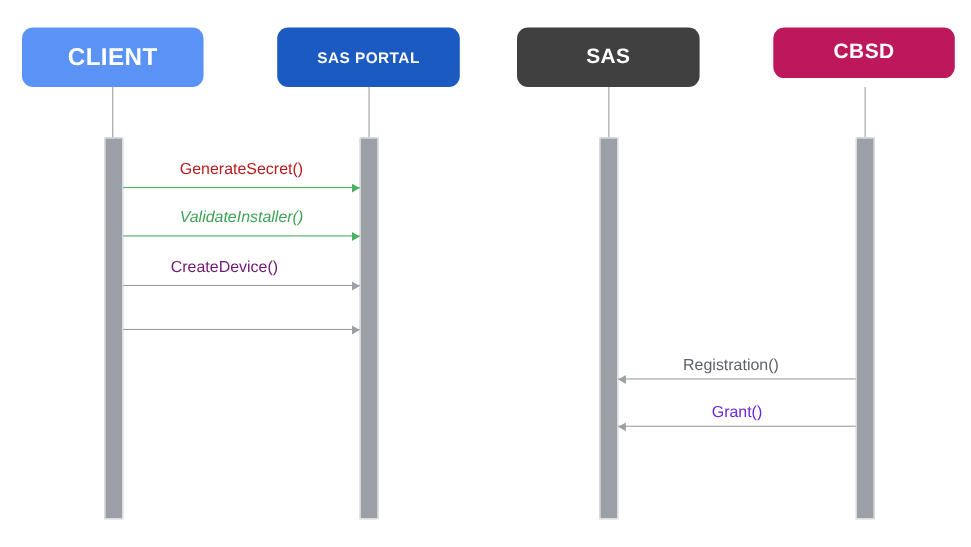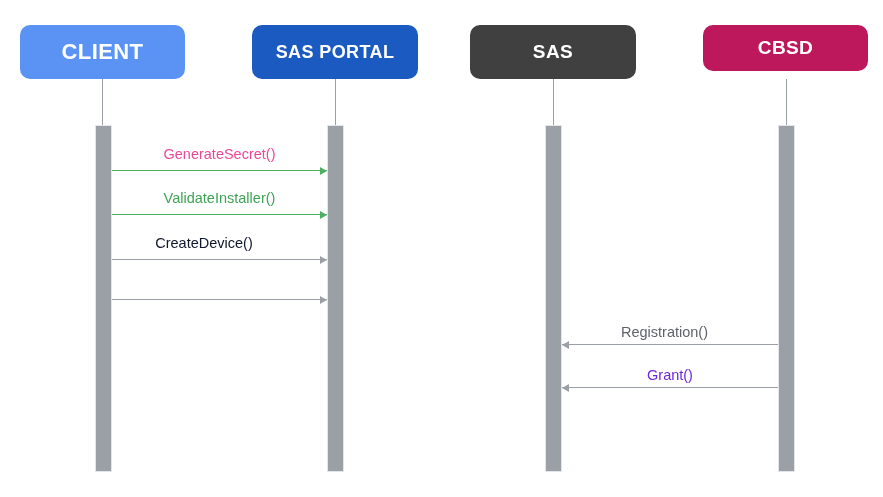--- a/index.html
+++ b/index.html
@@ -91,38 +91,38 @@
     <div class="lifeline" style="left: 335px; top: 79px; height: 46px; background: rgb(154, 160, 166);"></div>
     <div class="lifeline" style="left: 553px; top: 79px; height: 46px; background: rgb(154, 160, 166);"></div>
     <div class="lifeline" style="left: 786px; top: 79px; height: 46px; background: rgb(154, 160, 166);"></div>
     <div class="activation" style="left: 95px; top: 125px; width: 17px; height: 347px; background: rgb(154, 160, 166);"></div>
     <div class="activation" style="left: 327px; top: 125px; width: 17px; height: 347px; background: rgb(154, 160, 166);"></div>
     <div class="activation" style="left: 545px; top: 125px; width: 17px; height: 347px; background: rgb(154, 160, 166);"></div>
     <div class="activation" style="left: 778px; top: 125px; width: 17px; height: 347px; background: rgb(154, 160, 166);"></div>
     <div class="participant" style="left: 20px; top: 25px; width: 165px; height: 54px; background: rgb(91, 147, 245); font-size: 22px;">
       <span class="plabel">CLIENT</span>
     </div>
-    <div class="participant" style="left: 252px; top: 25px; width: 166px; height: 54px; background: rgb(27, 90, 192); font-size: 18px;">
+    <div class="participant" style="left: 252px; top: 25px; width: 166px; height: 54px; background: rgb(27, 90, 192); font-size: 14px;">
       <span class="plabel">SAS PORTAL</span>
     </div>
     <div class="participant" style="left: 470px; top: 25px; width: 166px; height: 54px; background: #404040; font-size: 19px;">
       <span class="plabel">SAS</span>
     </div>
     <div class="participant" style="left: 703px; top: 25px; width: 165px; height: 46px; background: #be185d; font-size: 19px;">
       <span class="plabel">CBSD</span>
     </div>
     <div class="msg-line" style="left: 112px; top: 170px; width: 215px; border-top-color: rgb(76, 175, 98);"></div>
     <div class="arrow-head arrow-right" style="top: 166.5px; left: 320px; border-left-color: rgb(76, 175, 98);"></div>
-    <div class="msg-label" style="left: 112px; top: 146px; width: 215px; color: #ec4899;">GenerateSecret()</div>
+    <div class="msg-label" style="left: 112px; top: 146px; width: 215px; color: #b91c1c;">GenerateSecret()</div>
     <div class="msg-line" style="left: 112px; top: 214px; width: 215px; border-top-color: rgb(76, 175, 98);"></div>
     <div class="arrow-head arrow-right" style="top: 210.5px; left: 320px; border-left-color: rgb(76, 175, 98);"></div>
-    <div class="msg-label" style="left: 112px; top: 190px; width: 215px; color: rgb(63, 163, 85);">ValidateInstaller()</div>
+    <div class="msg-label" style="left: 112px; top: 190px; width: 215px; color: rgb(63, 163, 85); font-style: italic;">ValidateInstaller()</div>
     <div class="msg-line" style="left: 112px; top: 259px; width: 215px; border-top-color: rgb(154, 160, 166);"></div>
     <div class="arrow-head arrow-right" style="top: 255.5px; left: 320px; border-left-color: rgb(154, 160, 166);"></div>
-    <div class="msg-label" style="left: 112px; top: 235px; width: 184px; color: #0f172a;">CreateDevice()</div>
+    <div class="msg-label" style="left: 112px; top: 235px; width: 184px; color: #701a75;">CreateDevice()</div>
     <div class="msg-line" style="left: 112px; top: 299px; width: 215px; border-top-color: rgb(154, 160, 166);"></div>
     <div class="arrow-head arrow-right" style="top: 295.5px; left: 320px; border-left-color: rgb(154, 160, 166);"></div>
     <div class="msg-line" style="left: 562px; top: 344px; width: 216px; border-top-color: rgb(154, 160, 166);"></div>
     <div class="arrow-head arrow-left" style="top: 340.5px; left: 562px; border-right-color: rgb(154, 160, 166);"></div>
     <div class="msg-label" style="left: 562px; top: 324px; width: 205px; color: rgb(95, 99, 104);">Registration()</div>
     <div class="msg-line" style="left: 562px; top: 387px; width: 216px; border-top-color: rgb(154, 160, 166);"></div>
     <div class="arrow-head arrow-left" style="top: 383.5px; left: 562px; border-right-color: rgb(154, 160, 166);"></div>
     <div class="msg-label" style="left: 562px; top: 367px; width: 216px; color: #6d28d9;">Grant()</div>
   </div>
 

